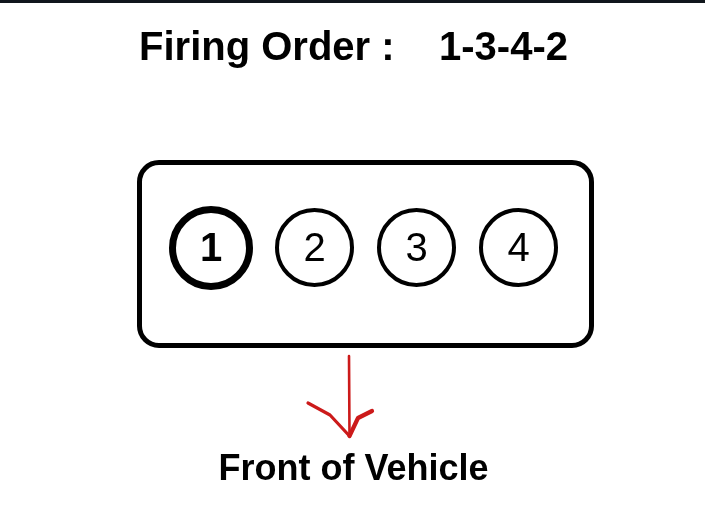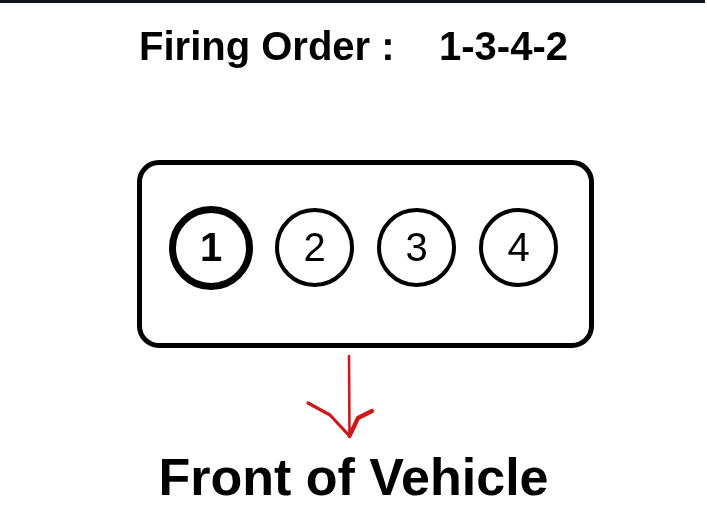--- a/index.html
+++ b/index.html
@@ -86,21 +86,21 @@
     top: 352px;
     width: 110px;
     height: 95px;
   }
   .caption {
     position: absolute;
     left: 0;
     top: 447px;
     width: 707px;
     text-align: center;
-    font-size: 52px;
+    font-size: 36px;
     font-weight: bold;
     color: #000000;
     white-space: pre;
   }
 </style>
 </head>
 <body>
 
 <div id="page">
 

